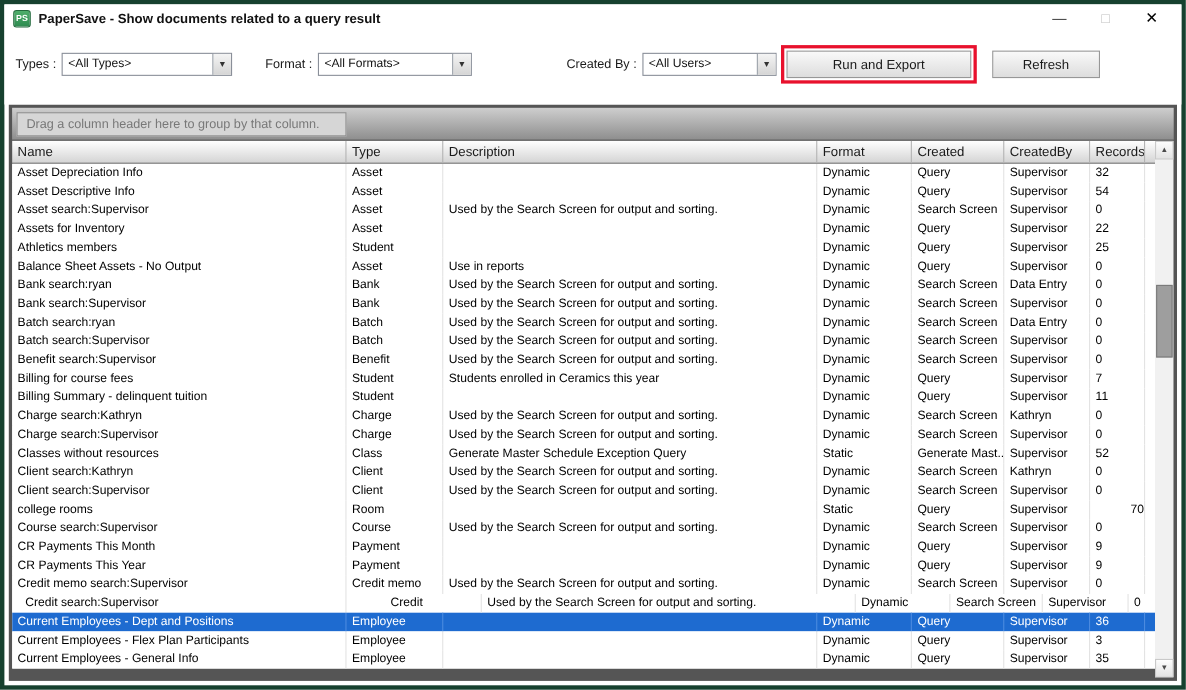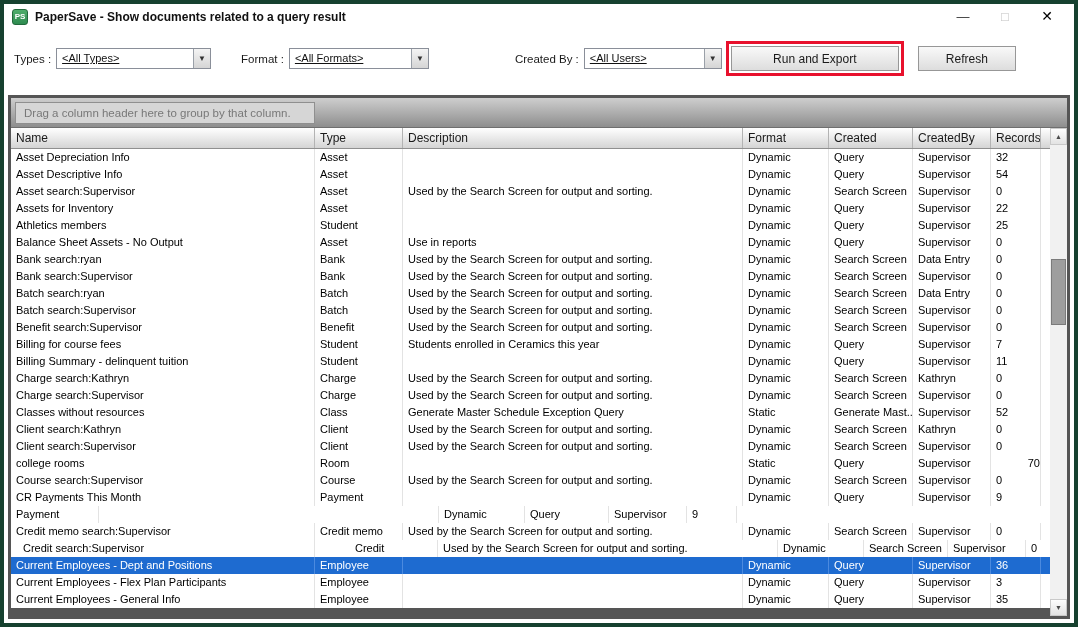--- a/index.html
+++ b/index.html
@@ -44,41 +44,41 @@
   .toolbar { position:relative; height:66px; background:#fff; flex:0 0 auto; }
   .toolbar-row {
     position:absolute; left:10px; right:10px; top:12px;
     display:flex; align-items:center;
   }
   .flabel { font-size:11.5px; color:#1a1a1a; white-space:nowrap; }
   .combo {
     height:21px; background:#fff; border:1px solid #8a8f99;
     display:flex; align-items:stretch; font-size:11px;
   }
-  .combo-val { flex:1; padding:3px 0 0 5px; color:#111; white-space:nowrap; overflow:hidden;text-decoration:underline; }
+  .combo-val { flex:1; padding:3px 0 0 5px; color:#111; white-space:nowrap; overflow:hidden; }
   .combo-btn {
     width:17px; border-left:1px solid #9aa0a8;
     background:linear-gradient(#f4f4f4,#d5d5d5);
     display:flex; align-items:center; justify-content:center;
     font-size:8px; color:#333;
   }
   .btn {
     height:25px; border:1px solid #979797;
     background:linear-gradient(#f9f9f9,#dddddd);
     font-size:12px; color:#1a1a1a;
     display:flex; align-items:center; justify-content:center;
     font-family:"Liberation Sans",sans-serif;
   }
   .red-wrap {
     border:3px solid var(--annot,#e8112d);
     padding:2px; display:inline-block; background:transparent;
   }
   .w-types { width:155px; margin-left:5px; }
   .w-formats { width:140px; margin-left:5px; }
-  .w-users { width:138px; margin-left:5px; }
+  .w-users { width:122px; margin-left:5px; }
   .ml-format { margin-left:30px; }
   .ml-created { margin-left:86px; }
   .ml-red { margin-left:4px; }
   .btn-run { width:168px; }
   .btn-refresh { width:98px; margin-left:14px; }
   
   .panel {
     flex:1; margin:0 4px 4px 4px;
     background:#555555; padding:3px;
     display:flex; flex-direction:column; overflow:hidden;
@@ -377,20 +377,21 @@
             <div class="grow">
               <div class="gcell" style="width: 304px;">CR Payments This Month</div>
               <div class="gcell" style="width: 88px;">Payment</div>
               <div class="gcell" style="width: 340px;"></div>
               <div class="gcell" style="width: 86px;">Dynamic</div>
               <div class="gcell" style="width: 84px;">Query</div>
               <div class="gcell" style="width: 78px;">Supervisor</div>
               <div class="gcell" style="width: 50px;">9</div>
             </div>
             <div class="grow">
+              <div class="gcell" style="width: 304px;">CR Payments This Year</div>
               <div class="gcell" style="width: 88px;">Payment</div>
               <div class="gcell" style="width: 340px;"></div>
               <div class="gcell" style="width: 86px;">Dynamic</div>
               <div class="gcell" style="width: 84px;">Query</div>
               <div class="gcell" style="width: 78px;">Supervisor</div>
               <div class="gcell" style="width: 50px;">9</div>
             </div>
             <div class="grow">
               <div class="gcell" style="width: 304px;">Credit memo search:Supervisor</div>
               <div class="gcell" style="width: 88px;">Credit memo</div>

